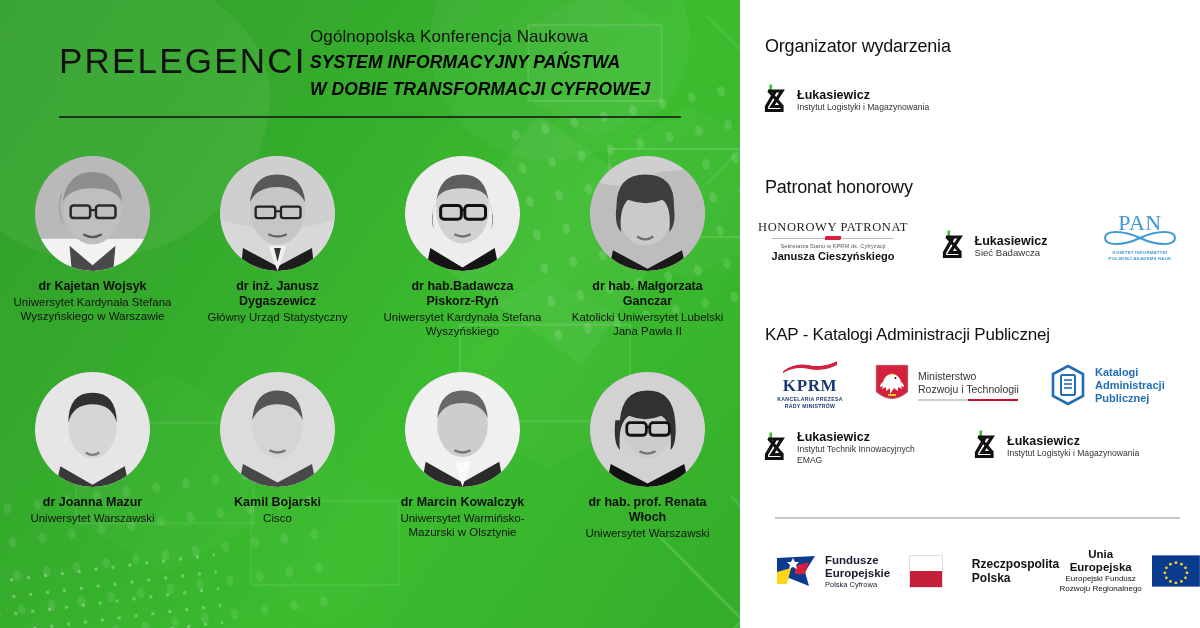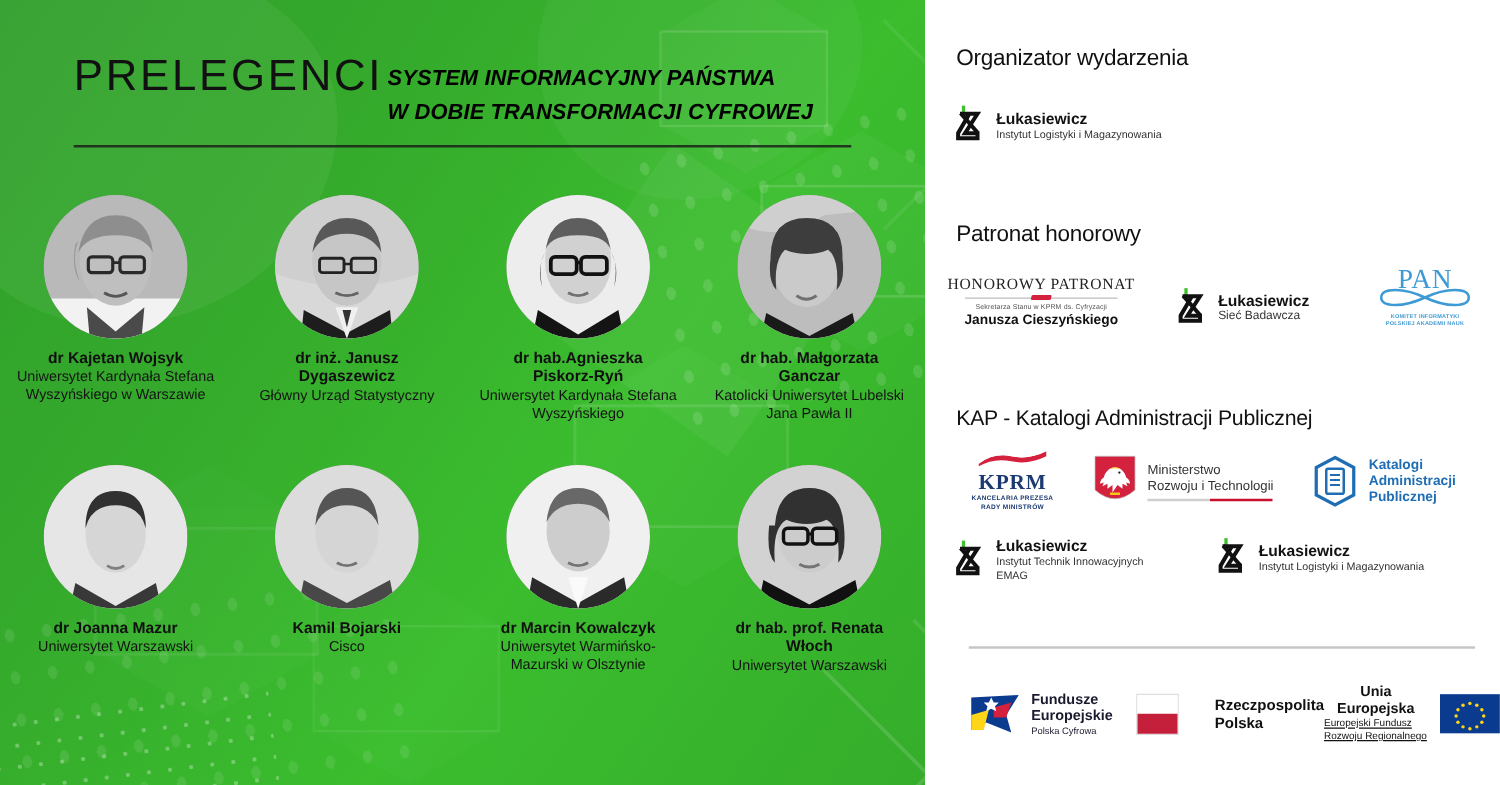--- a/index.html
+++ b/index.html
@@ -153,21 +153,21 @@
   .kaprow { display: flex; align-items: center; gap: 9px; }
   .kap-txt { font-size: 11px; font-weight: 700; color: #1f6eb5; line-height: 13px; }
 
   
   .foot-sep { position: absolute; left: 775px; top: 517px; width: 405px; height: 2px; background: #c6c6c6; }
   .eu-row { position: absolute; left: 775px; top: 548px; display: flex; align-items: center; }
   .fe-txt { font-size: 11.5px; font-weight: 700; color: #1a1a2e; line-height: 13px; }
   .fe-sub { font-size: 7.5px; font-weight: 400; color: #1a1a2e; }
   .rp-txt { font-size: 12px; font-weight: 700; color: #111; line-height: 14px; }
   .ue-txt { font-size: 11.5px; font-weight: 700; color: #111; text-align: center; line-height: 13px; }
-  .ue-sub { font-size: 8px; font-weight: 400; color: #111; text-align: left; line-height: 10px; text-decoration: underline; }
+  .ue-sub { font-size: 8px; font-weight: 400; color: #111; text-align: center; line-height: 10px; }
   .pl-flag { width: 52px; height: 33px; border: 1px solid #ddd; }
   .pl-flag .w { height: 50%; background: #fff; }
   .pl-flag .r { height: 50%; background: #c4203c; }
 </style>
 </head>
 <body>
 
 <div id="page">
 
   <div class="left-panel">
@@ -182,20 +182,21 @@
     <div class="tex chev" style="left:600px; top:560px;"></div>
     <div class="tex chev" style="left:672px; top:520px; opacity:.8;"></div>
     <div class="tex chev" style="left:648px; top:40px; opacity:.55;"></div>
     <div class="tex blobfield" style="left:520px; top:95px; width:230px; height:240px; opacity:.75; transform: rotate(-12deg);"></div>
     <div class="tex blobfield" style="left:0px; top:470px; width:330px; height:160px; opacity:.55; transform: rotate(-8deg);"></div>
     <div class="tex dotgrid" style="left:-10px; top:560px; width:230px; height:90px; transform: rotate(-7deg);"></div>
     <div class="tex" style="left:470px; top:150px; width:180px; height:180px; background:rgba(255,255,255,.05); transform:rotate(35deg);"></div>
 
     <div class="l-head">
       <div class="prelegenci">PRELEGENCI</div>
+      <div class="conf-sub">Ogólnopolska Konferencja Naukowa</div>
       <div class="conf-t1">SYSTEM INFORMACYJNY PAŃSTWA</div>
       <div class="conf-t2">W DOBIE TRANSFORMACJI CYFROWEJ</div>
       <div class="hrule"></div>
     </div>
 
     <div class="speakers">
 
       <div class="sp">
         <div class="photo">
           <svg class="pimg" viewBox="0 0 100 100">
@@ -266,21 +267,21 @@
               <path d="M27 42 q2-26 23-26 q21 0 23 26 q0-14-23-14 q-23 0-23 14Z" fill="#6e5b4c"></path>
               <path d="M27 40 q-6 12-2 24 q-3-16 2-24Z" fill="#6e5b4c"></path>
               <path d="M73 40 q6 12 2 24 q3-16-2-24Z" fill="#6e5b4c"></path>
               <rect x="31" y="43" width="18" height="12" rx="3" fill="none" stroke="#111" stroke-width="2.6"></rect>
               <rect x="52" y="43" width="18" height="12" rx="3" fill="none" stroke="#111" stroke-width="2.6"></rect>
               <line x1="49" y1="47" x2="52" y2="47" stroke="#111" stroke-width="2.2"></line>
               <path d="M43 68 q7 4 14 0" stroke="#8a6a59" stroke-width="2" fill="none"></path>
             </g>
           </svg>
         </div>
-        <div class="sp-name" style="white-space:pre-line">dr hab.Agnieszka
+        <div class="sp-name" style="white-space:pre-line">dr hab.Badawcza
 Piskorz-Ryń</div>
         <div class="sp-aff">Uniwersytet Kardynała
 Stefana Wyszyńskiego</div>
       </div>
 
       <div class="sp">
         <div class="photo">
           <svg class="pimg" viewBox="0 0 100 100">
             <defs>
                 <clipPath id="c4">

